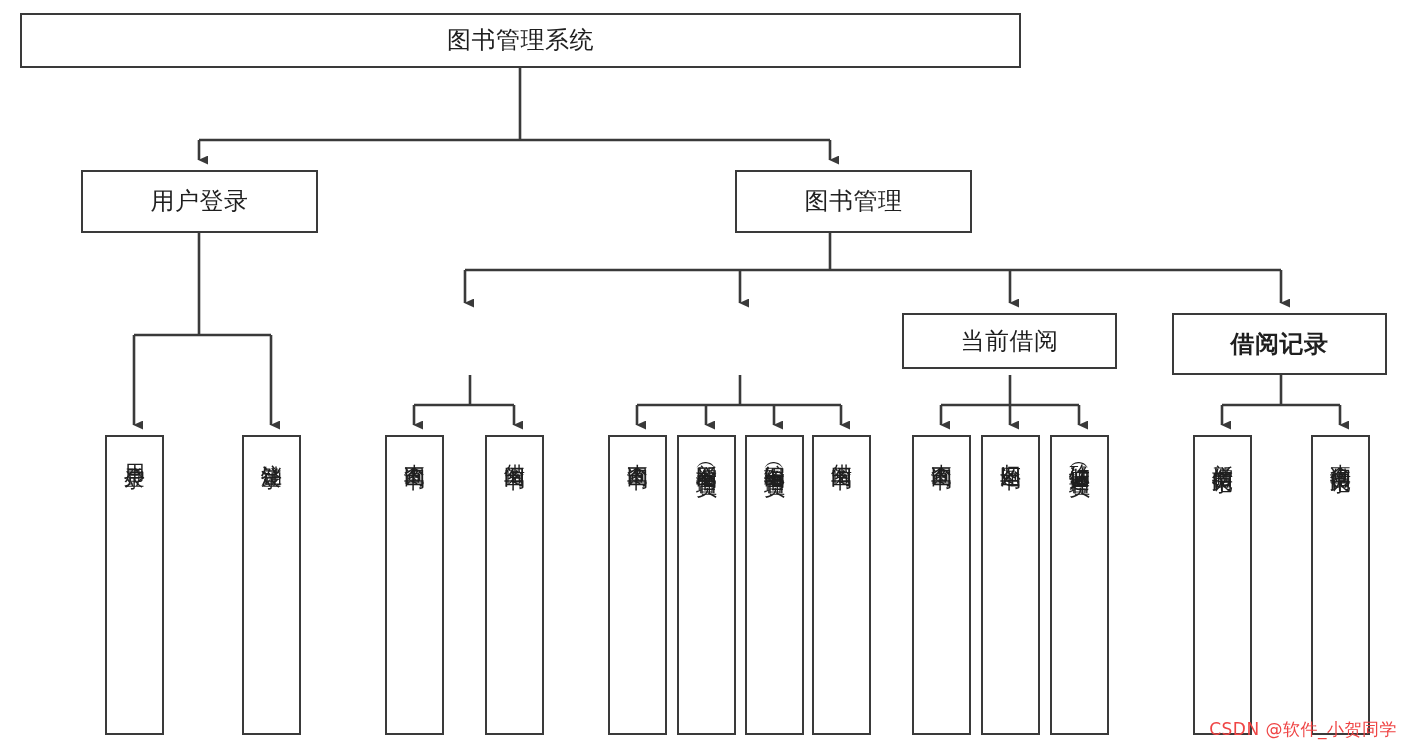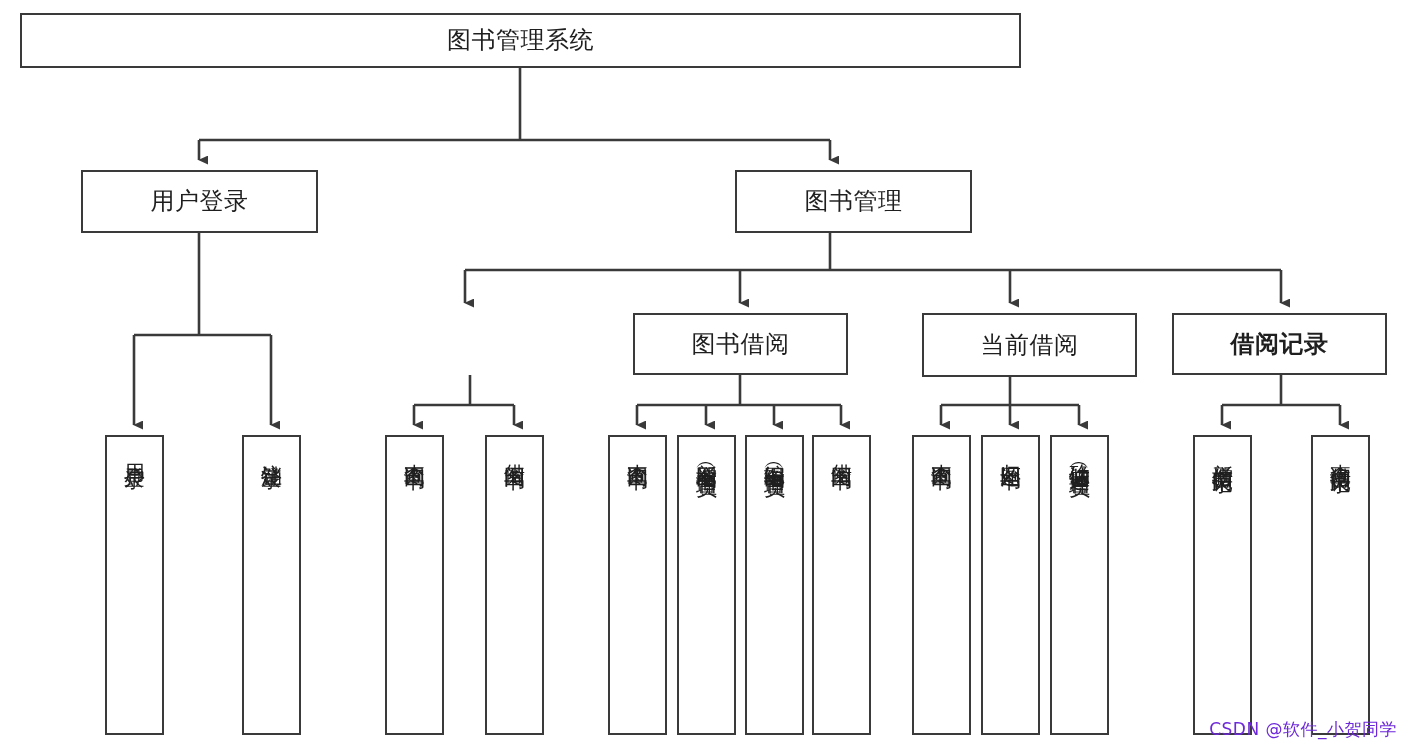--- a/index.html
+++ b/index.html
@@ -56,21 +56,21 @@
     font-size: 21px;
     letter-spacing: 2px;
     line-height: 1.05;
     white-space: nowrap;
   }
   .watermark {
     position: absolute;
     right: 8px;
     bottom: 6px;
     font-size: 17px;
-    color: #6d28d9;
+    color: #ef4444;
     letter-spacing: 0.5px;
     white-space: nowrap;
   }
 </style>
 </head>
 <body>
 
 <div id="canvas">
 
   <svg class="edges" viewBox="0 0 1405 747">
@@ -129,25 +129,22 @@
 
   <div class="node horiz" style="left:81px; top:170px; width:237px; height:63px;">
     <span class="label">用户登录</span>
   </div>
 
   <div class="node horiz" style="left:711px; top:170px; width:237px; height:63px;margin-left:24px;">
     <span class="label">图书管理</span>
   </div>
 
 
-  <div class="node horiz" style="left:633px; top:313px; width:215px; height:62px;">
-    <span class="label">图书借阅</span>
-  </div>
-
-  <div class="node horiz" style="left:902px; top:313px; width:215px; height:64px;margin-left:20px;">
+
+  <div class="node horiz" style="left:902px; top:313px; width:215px; height:56px;">
     <span class="label">当前借阅</span>
   </div>
 
   <div class="node horiz" style="left:1172px; top:313px; width:215px; height:62px;font-weight:bold;">
     <span class="label">借阅记录</span>
   </div>
 
   <div class="node vert" style="left:105px; top:435px; width:59px; height:300px;">
     <span class="label">用户登录</span>
   </div>

